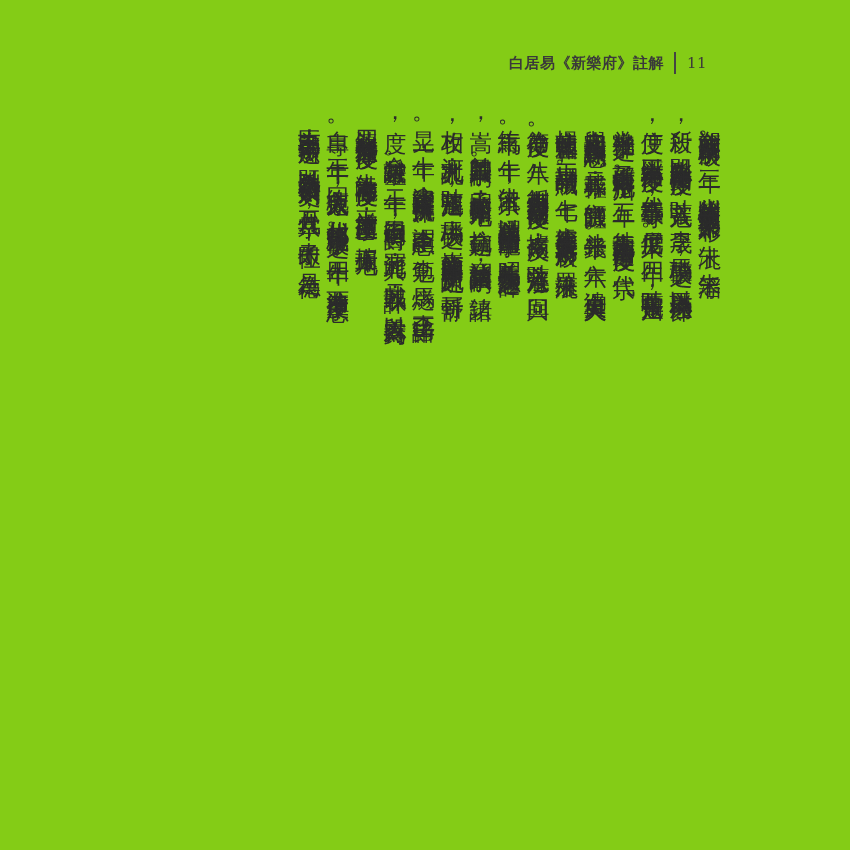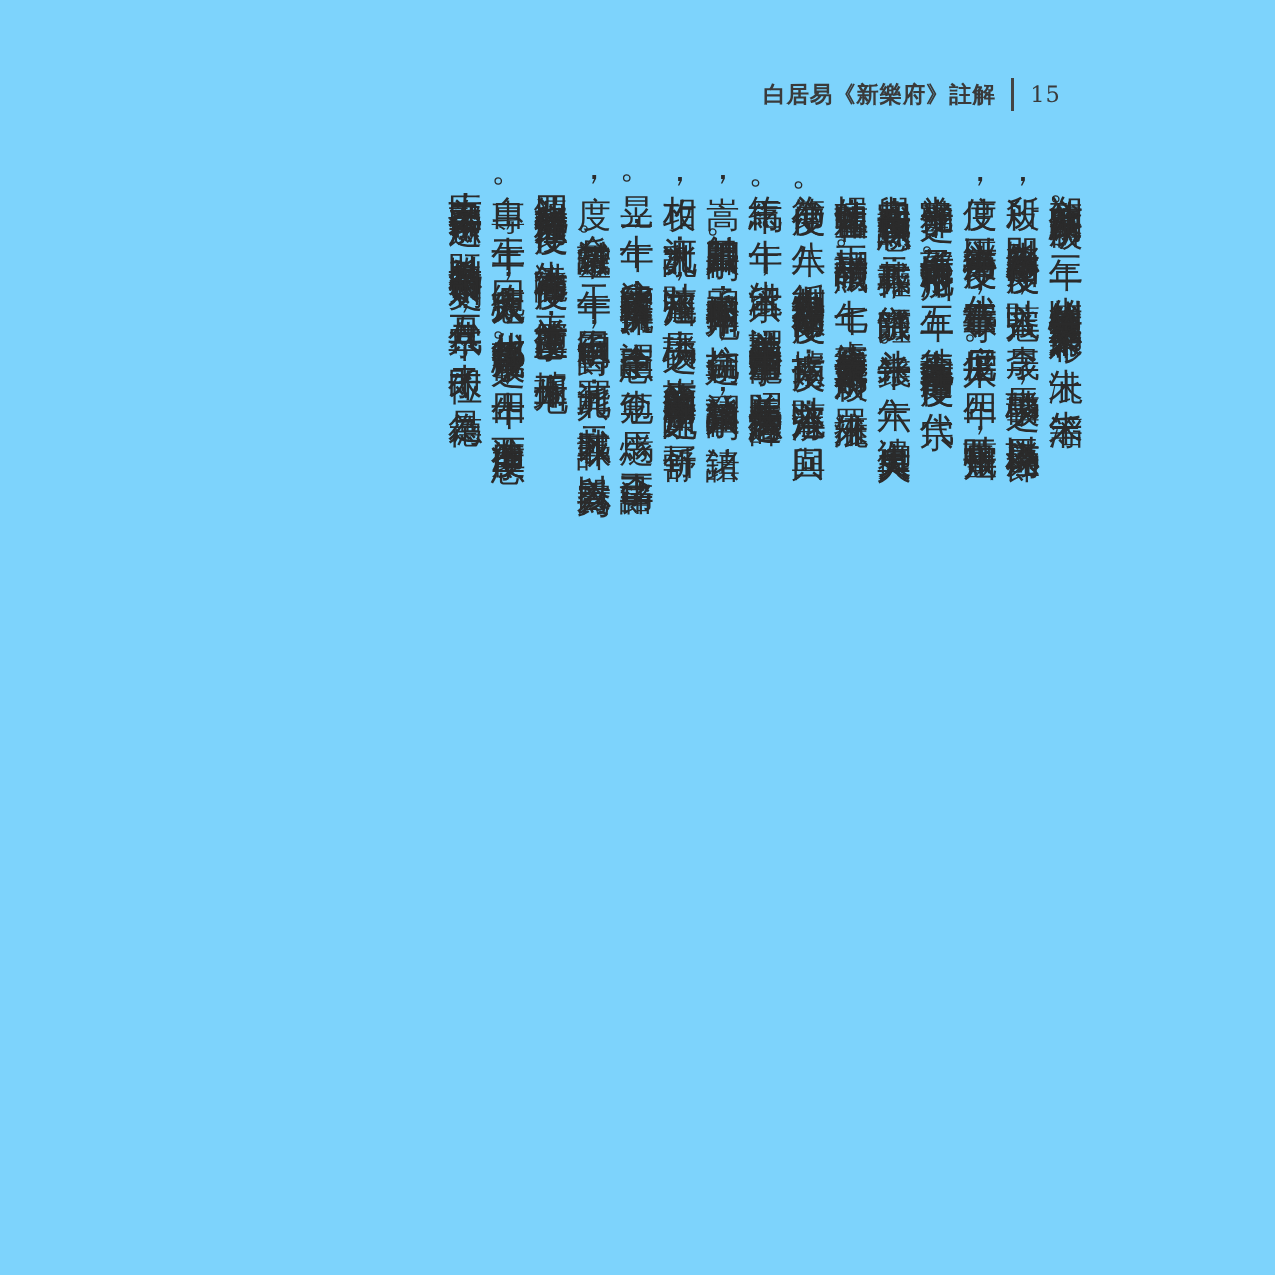--- a/index.html
+++ b/index.html
@@ -12,21 +12,21 @@
     height: 850px;
     position: relative;
     overflow: hidden;
     font-family: "DejaVu Serif", "Liberation Serif", serif;
     color: #2a2a2a;
   }
   .page {
     position: absolute;
     left: 0; top: 0;
     width: 850px; height: 850px;
-    background: #7dd3fc;
+    background: #84cc16;
   }
   .running-header {
     position: absolute;
     top: 51px;
     right: 143px;
     display: flex;
     align-items: center;
     height: 24px;
     font-size: 15px;
     color: #3a3a3a;
@@ -65,21 +65,21 @@
   }
 </style>
 </head>
 <body>
 
 <div class="page">
 
   <div class="running-header">
     <span class="title">白居易《新樂府》註解</span>
     <span class="divider"></span>
-    <span class="page-number">15</span>
+    <span class="page-number">11</span>
   </div>
 
   <div class="body-text">
     <span class="col">朔方節度使路嗣恭所破。三年，幽州節度使李懷仙為其部下朱希彩、朱泚、朱滔等</span>
     <span class="col">所殺，即以朱希彩為幽州節度使；吐蕃入寇，李晟、馬璘擊破之，以馬璘為涇原節</span>
     <span class="col">度使，以王縉為河東節度使；代宗幸章敬寺，度僧尼千人。四年，吐蕃再寇靈州，</span>
     <span class="col">常褳光擊卻之；郭子儀自河中移屯汾州。五年，徙李抱玉為山南西道節度使；代宗</span>
     <span class="col">與宰相元載合謀誅魚朝恩，元載弄權；京師饑饉，斗米千錢。六年，遣御史大夫吳</span>
     <span class="col">損使吐蕃盟和；王翃討平嶺南賊。七年，盧龍節度使朱希彩為部下所殺，眾擁朱泚</span>
     <span class="col">為節度使。八年，循州刺史哥舒晃殺嶺南節度使，據嶺南反；吐蕃入寇涇汾；與回</span>

